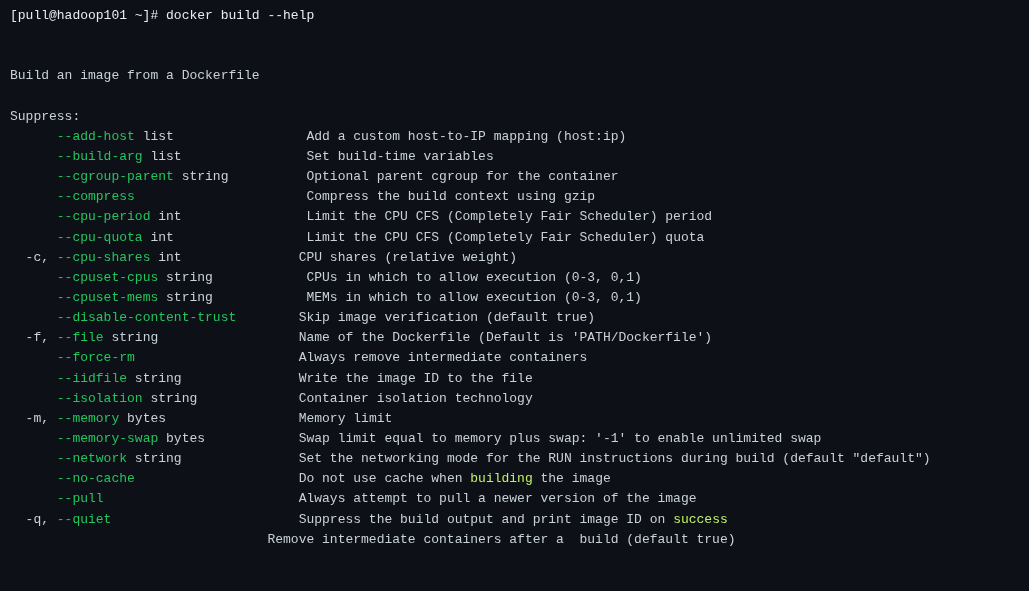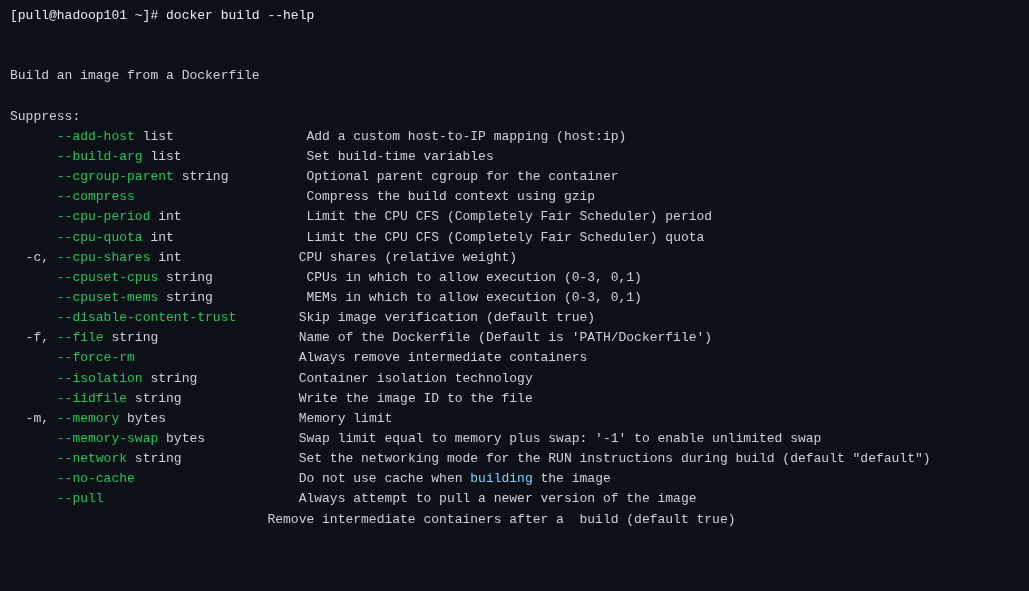--- a/index.html
+++ b/index.html
@@ -17,21 +17,21 @@
       padding: 6px 10px;
       width: 1029px;
       min-height: 591px;
     }
     .line {
       white-space: pre;
       line-height: 1.55;
       color: #c9d1d9;
     }
     .cyan { color: #22c55e; }
-    .green { color: #7dd3fc; }
+    .green { color: #bef264; }
     .white { color: #e6edf3; }
   </style>
 </head>
 <body>
 
 <div class="terminal">
 
   <div class="line"><span class="white">[pull@hadoop101 ~]# docker build --help</span></div>
   <div class="line">&nbsp;</div>
   <div class="line">&nbsp;</div>
@@ -44,22 +44,23 @@
   <div class="line">      <span class="cyan">--cgroup-parent</span> string          Optional parent cgroup for the container</div>
   <div class="line">      <span class="cyan">--compress</span>                      Compress the build context using gzip</div>
   <div class="line">      <span class="cyan">--cpu-period</span> int                Limit the CPU CFS (Completely Fair Scheduler) period</div>
   <div class="line">      <span class="cyan">--cpu-quota</span> int                 Limit the CPU CFS (Completely Fair Scheduler) quota</div>
   <div class="line">  -c, <span class="cyan">--cpu-shares</span> int               CPU shares (relative weight)</div>
   <div class="line">      <span class="cyan">--cpuset-cpus</span> string            CPUs in which to allow execution (0-3, 0,1)</div>
   <div class="line">      <span class="cyan">--cpuset-mems</span> string            MEMs in which to allow execution (0-3, 0,1)</div>
   <div class="line">      <span class="cyan">--disable-content-trust</span>        Skip image verification (default true)</div>
   <div class="line">  -f, <span class="cyan">--file</span> string                  Name of the Dockerfile (Default is 'PATH/Dockerfile')</div>
   <div class="line">      <span class="cyan">--force-rm</span>                     Always remove intermediate containers</div>
+  <div class="line">      <span class="cyan">--iidfile</span> string               Write the image ID to the file</div>
   <div class="line">      <span class="cyan">--isolation</span> string             Container isolation technology</div>
-  <div class="line">      <span class="cyan">--iidfile</span> string               Write the image ID to the file</div>
   <div class="line">  -m, <span class="cyan">--memory</span> bytes                 Memory limit</div>
   <div class="line">      <span class="cyan">--memory-swap</span> bytes            Swap limit equal to memory plus swap: '-1' to enable unlimited swap</div>
   <div class="line">      <span class="cyan">--network</span> string               Set the networking mode for the RUN instructions during build (default "default")</div>
   <div class="line">      <span class="cyan">--no-cache</span>                     Do not use cache when <span class="green">building</span> the image</div>
   <div class="line">      <span class="cyan">--pull</span>                         Always attempt to pull a newer version of the image</div>
+  <div class="line">  -q, <span class="cyan">--quiet</span>                        Suppress the build output and print image ID on <span class="green">success</span></div>
   <div class="line">                                 Remove intermediate containers after a  build (default true)</div>
 
 </div>
 
 </body></html>

